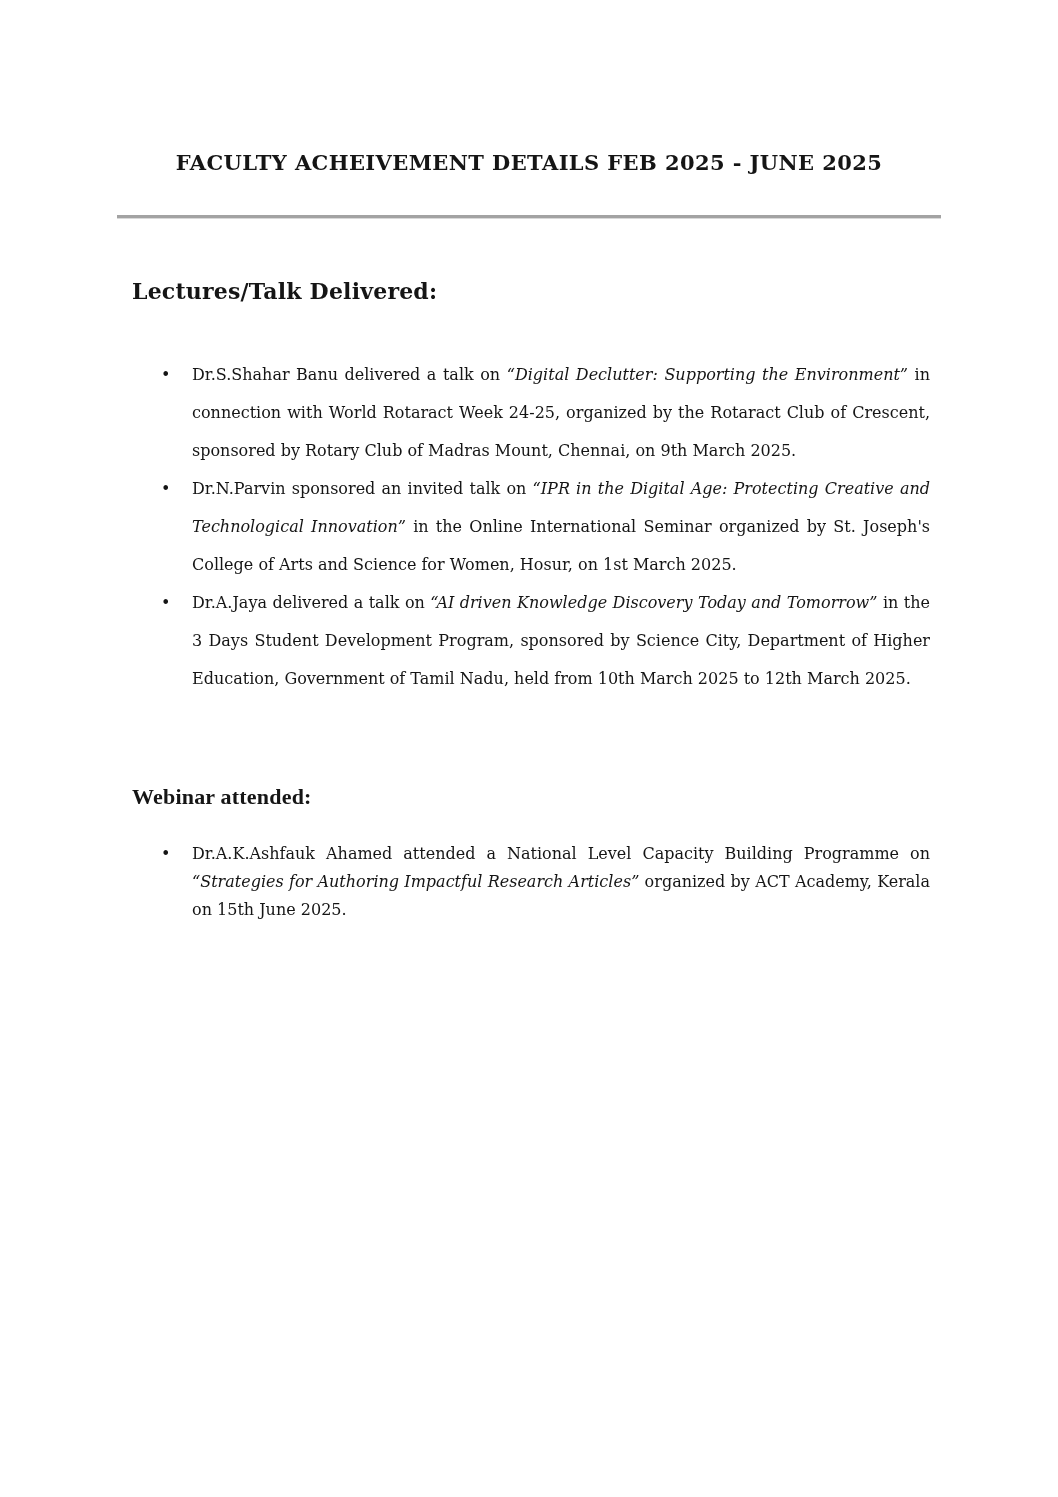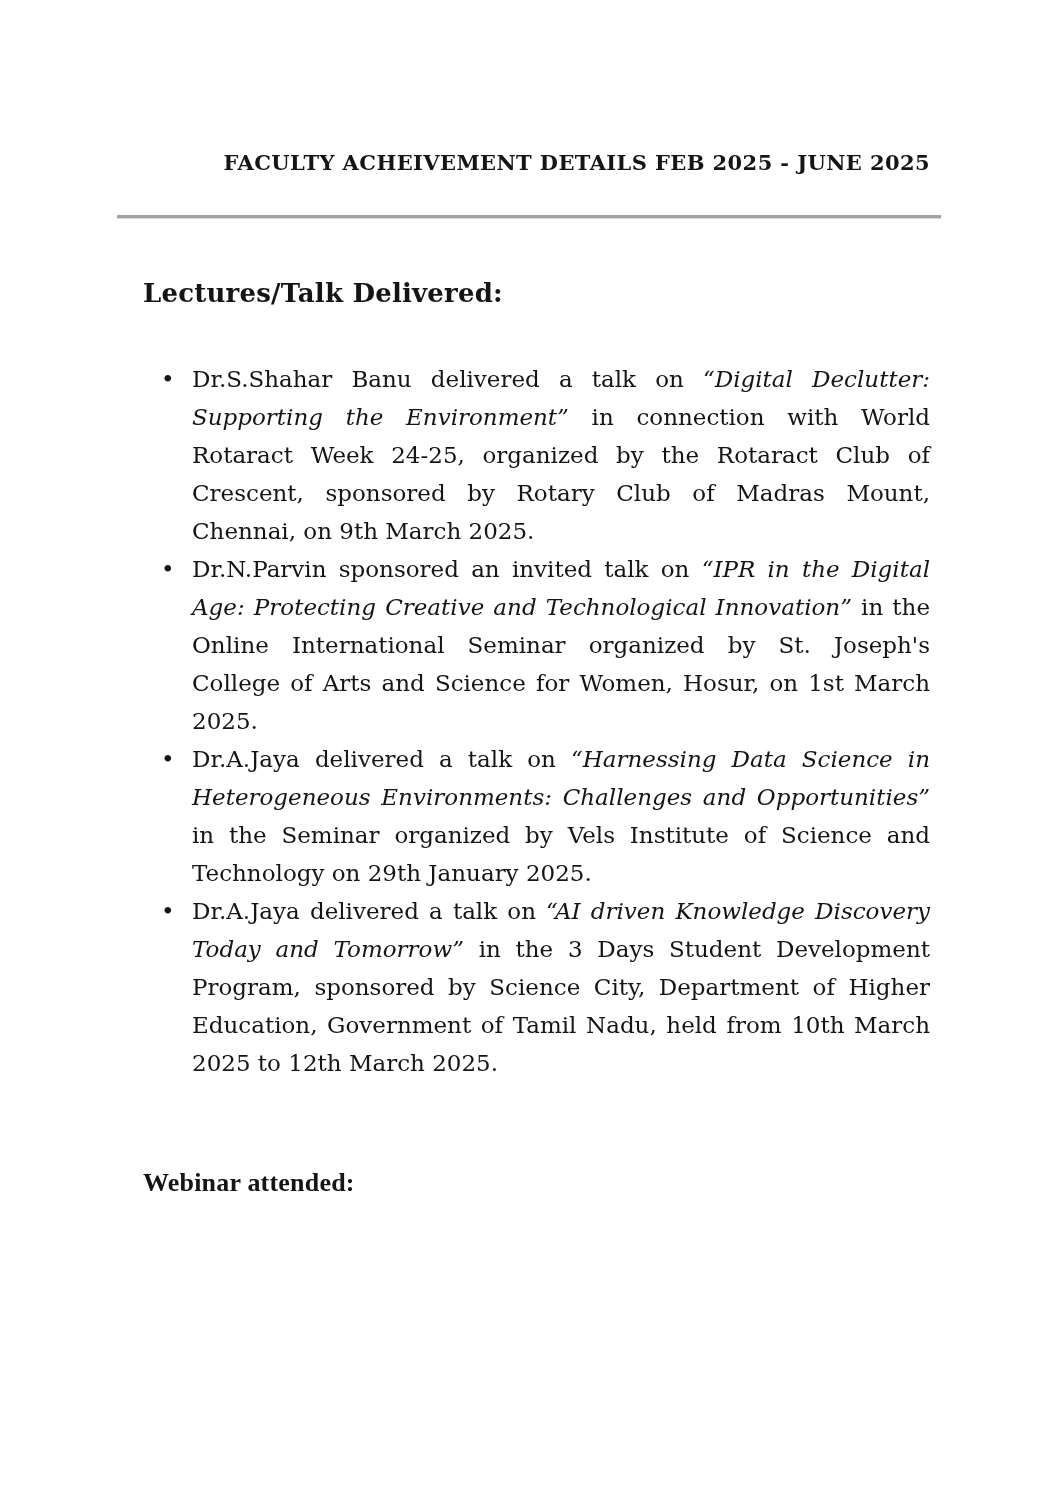--- a/index.html
+++ b/index.html
@@ -18,50 +18,50 @@
     box-sizing: border-box;
     width: 1058px;
     height: 1497px;
     padding: 0 128px;
   }
   .doc-title {
     margin: 0;
     padding-top: 150px;
     font-size: 21px;
     font-weight: bold;
-    text-align: right;
+    text-align: center;
     letter-spacing: 0.4px;
     white-space: nowrap;
   }
   .rule {
     border: none;
     border-top: 3px solid #a3a3a3;
     box-shadow: 0 1px 0 #d9d9d9;
     margin: 40px -11px 0 -11px;
     height: 0;
   }
   .section-heading {
-    font-size: 26px;
+    font-size: 22px;
     font-weight: bold;
-    margin: 15px;
+    margin: 4px;
     letter-spacing: 0.2px;
   }
   .heading-lectures { margin-top: 60px; }
   .heading-webinar  { margin-top: 86px; font-family: Liberation Serif, serif; }
   ul.list {
     margin: 0;
     padding: 0;
     list-style: none;
   }
   ul.list.double { margin-top: 52px; }
   ul.list.single { margin-top: 30px; }
   li.list-item {
     position: relative;
     padding-left: 64px;
-    font-size: 23px;
+    font-size: 16px;
     text-align: justify;
   }
   ul.double li.list-item { line-height: 38px; }
   ul.single li.list-item { line-height: 28px; }
   li.list-item::before {
     content: "\2022";
     position: absolute;
     left: 33px;
     top: 0;
   }
@@ -74,22 +74,24 @@
 
   <h1 class="doc-title">FACULTY ACHEIVEMENT DETAILS FEB 2025 - JUNE 2025</h1>
 
   <hr class="rule">
 
   <section>
     <h2 class="section-heading heading-lectures">Lectures/Talk Delivered:</h2>
     <ul class="list double">
         <li class="list-item"><span class="">Dr.S.Shahar Banu delivered a talk on </span><span class="it">“Digital Declutter: Supporting the Environment”</span><span class=""> in connection with World Rotaract Week 24-25, organized by the Rotaract Club of Crescent, sponsored by Rotary Club of Madras Mount, Chennai, on 9th March 2025.</span></li>
         <li class="list-item"><span class="">Dr.N.Parvin sponsored an invited talk on </span><span class="it">“IPR in the Digital Age: Protecting Creative and Technological Innovation”</span><span class=""> in the Online International Seminar organized by St. Joseph's College of Arts and Science for Women, Hosur, on 1st March 2025.</span></li>
-        <li class="list-item"><span class="">Dr.A.Jaya delivered a talk on </span><span class="it">“Harnessing Data Science in Heterogeneous Environments: Challenges and Opportunities”</span><span class=""> in the Seminar organized by Vels Institute of Science and Technology on 29th January 2025.</span></li>
         <li class="list-item"><span class="">Dr.A.Jaya delivered a talk on </span><span class="it">“AI driven Knowledge Discovery Today and Tomorrow”</span><span class=""> in the 3 Days Student Development Program, sponsored by Science City, Department of Higher Education, Government of Tamil Nadu, held from 10th March 2025 to 12th March 2025.</span></li>
       </ul>
   </section>
 
   <section>
     <h2 class="section-heading heading-webinar">Webinar attended:</h2>
+    <ul class="list single">
+        <li class="list-item"><span class="">Dr.A.K.Ashfauk Ahamed attended a National Level Capacity Building Programme on </span><span class="it">“Strategies for Authoring Impactful Research Articles”</span><span class=""> organized by ACT Academy, Kerala on 15th June 2025.</span></li>
+      </ul>
   </section>
 
 </div>
 
 </body></html>

